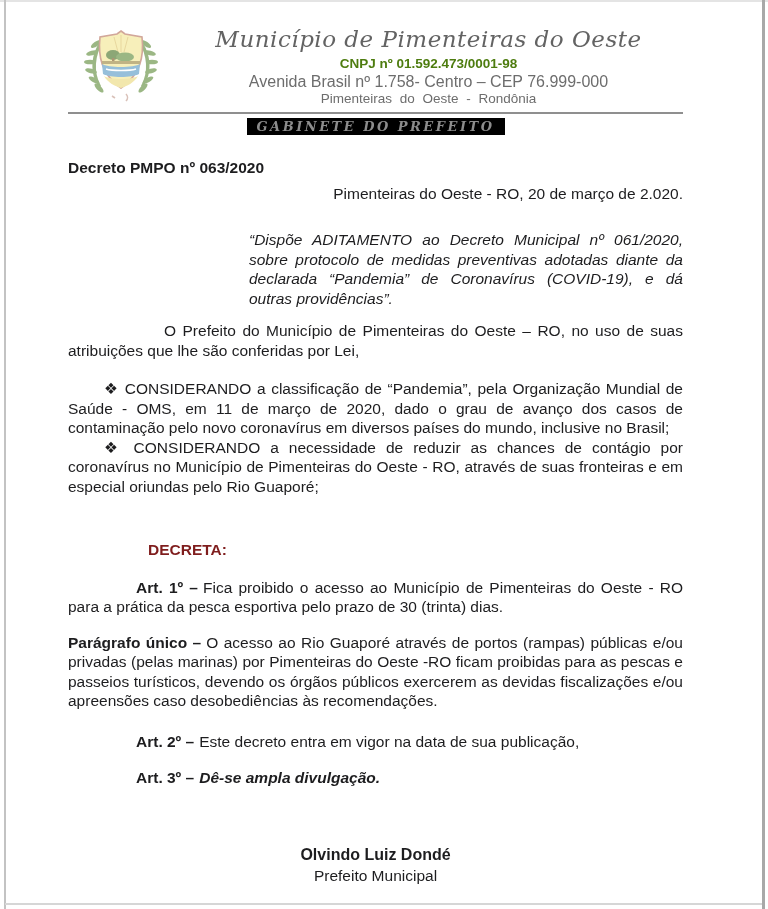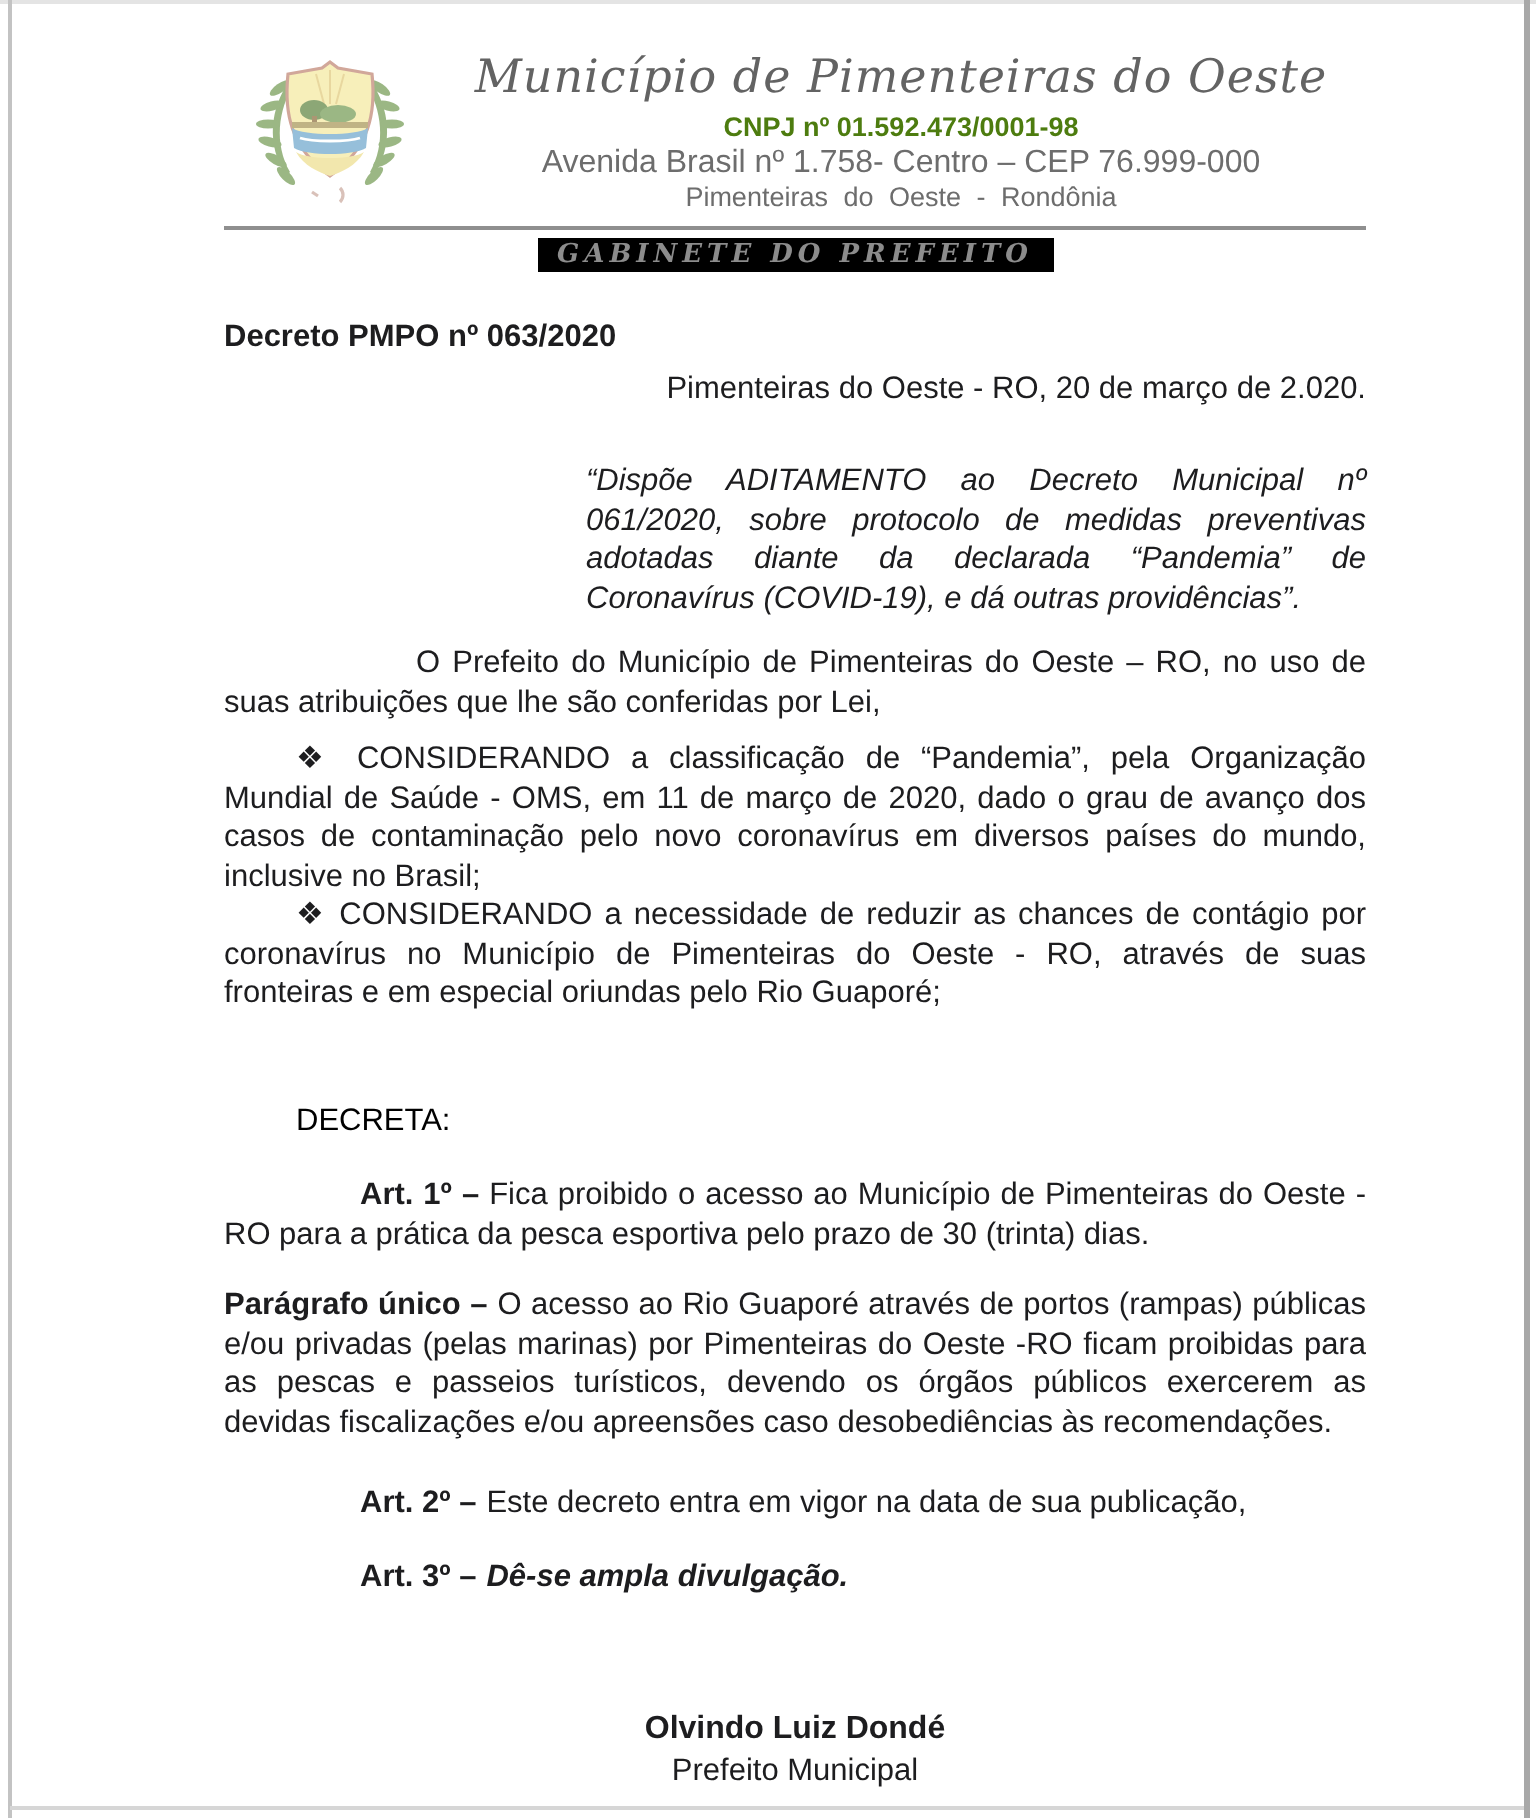--- a/index.html
+++ b/index.html
@@ -11,21 +11,21 @@
   }
   .page { position:relative; width:768px; height:909px; background:#ffffff; }
 
   
   .edge { position:absolute; }
   .edge-top    { top:0; left:0; width:100%; height:2px; background:#e4e4e4; }
   .edge-left   { top:0; left:4px; width:2px; height:100%; background:#c3c3c3; }
   .edge-right  { top:0; right:3px; width:3px; height:100%; background:#a8a8a8; }
   .edge-bottom { left:5px; right:6px; bottom:4px; height:2px; background:#d6d6d6; }
 
-  .doc { position:absolute; top:0; left:0; right:0; padding:26px 85px 0 112px; }
+  .doc { position:absolute; top:0; left:0; right:0; padding:26px 85px 0 68px; }
 
   
   .docheader { display:flex; align-items:flex-start; }
   .crest { flex:0 0 106px; width:106px; margin-top:2px; }
   .header-text { flex:1; text-align:center; }
   .muni-title {
     font-family:"DejaVu Serif", serif; font-style:italic;
     font-size:23px; line-height:27px; color:#636363; letter-spacing:0.5px;
   }
   .cnpj { font-weight:bold; font-size:13.5px; line-height:16px; color:#4d7c0f; margin-top:3px; }
@@ -44,22 +44,22 @@
   
   .doc p { font-size:15.5px; line-height:19.5px; }
   .decree-number { margin-top:23px; font-weight:bold; font-size:16.5px; }
   .date-line { margin-top:6px; text-align:right; }
   .summary {
     margin:27px 0 0 181px; font-style:italic; text-align:justify;
     font-size:15.5px; line-height:20px;
   }
   .preamble { margin-top:13px; text-indent:96px; text-align:justify; }
   .consider { text-align:justify; text-indent:36px; }
-  .consider.first { margin-top:9px; }
-  .decreta { margin:44px 0 0 36px; font-size:37px; line-height:40px; font-weight:normal; color:#000000; }
+  .consider.first { margin-top:19px; }
+  .decreta { margin:44px 0 0 80px; font-size:37px; line-height:40px; font-weight:bold; color:#7f1d1d; }
   .article { margin-top:18px; text-indent:68px; text-align:justify; }
   .paragrafo { margin-top:16px; text-align:justify; }
   .art2 { margin-top:21px; }
   .art3 { margin-top:17px; }
   .art-label { font-weight:bold; margin-right:5px; }
   .art3-text { font-weight:bold; font-style:italic; }
 
   .signature { margin-top:57px; text-align:center; }
   .sig-name { font-weight:bold; font-size:16px; line-height:19px; }
   .sig-title { font-size:15.5px; line-height:19px; margin-top:2px; }

